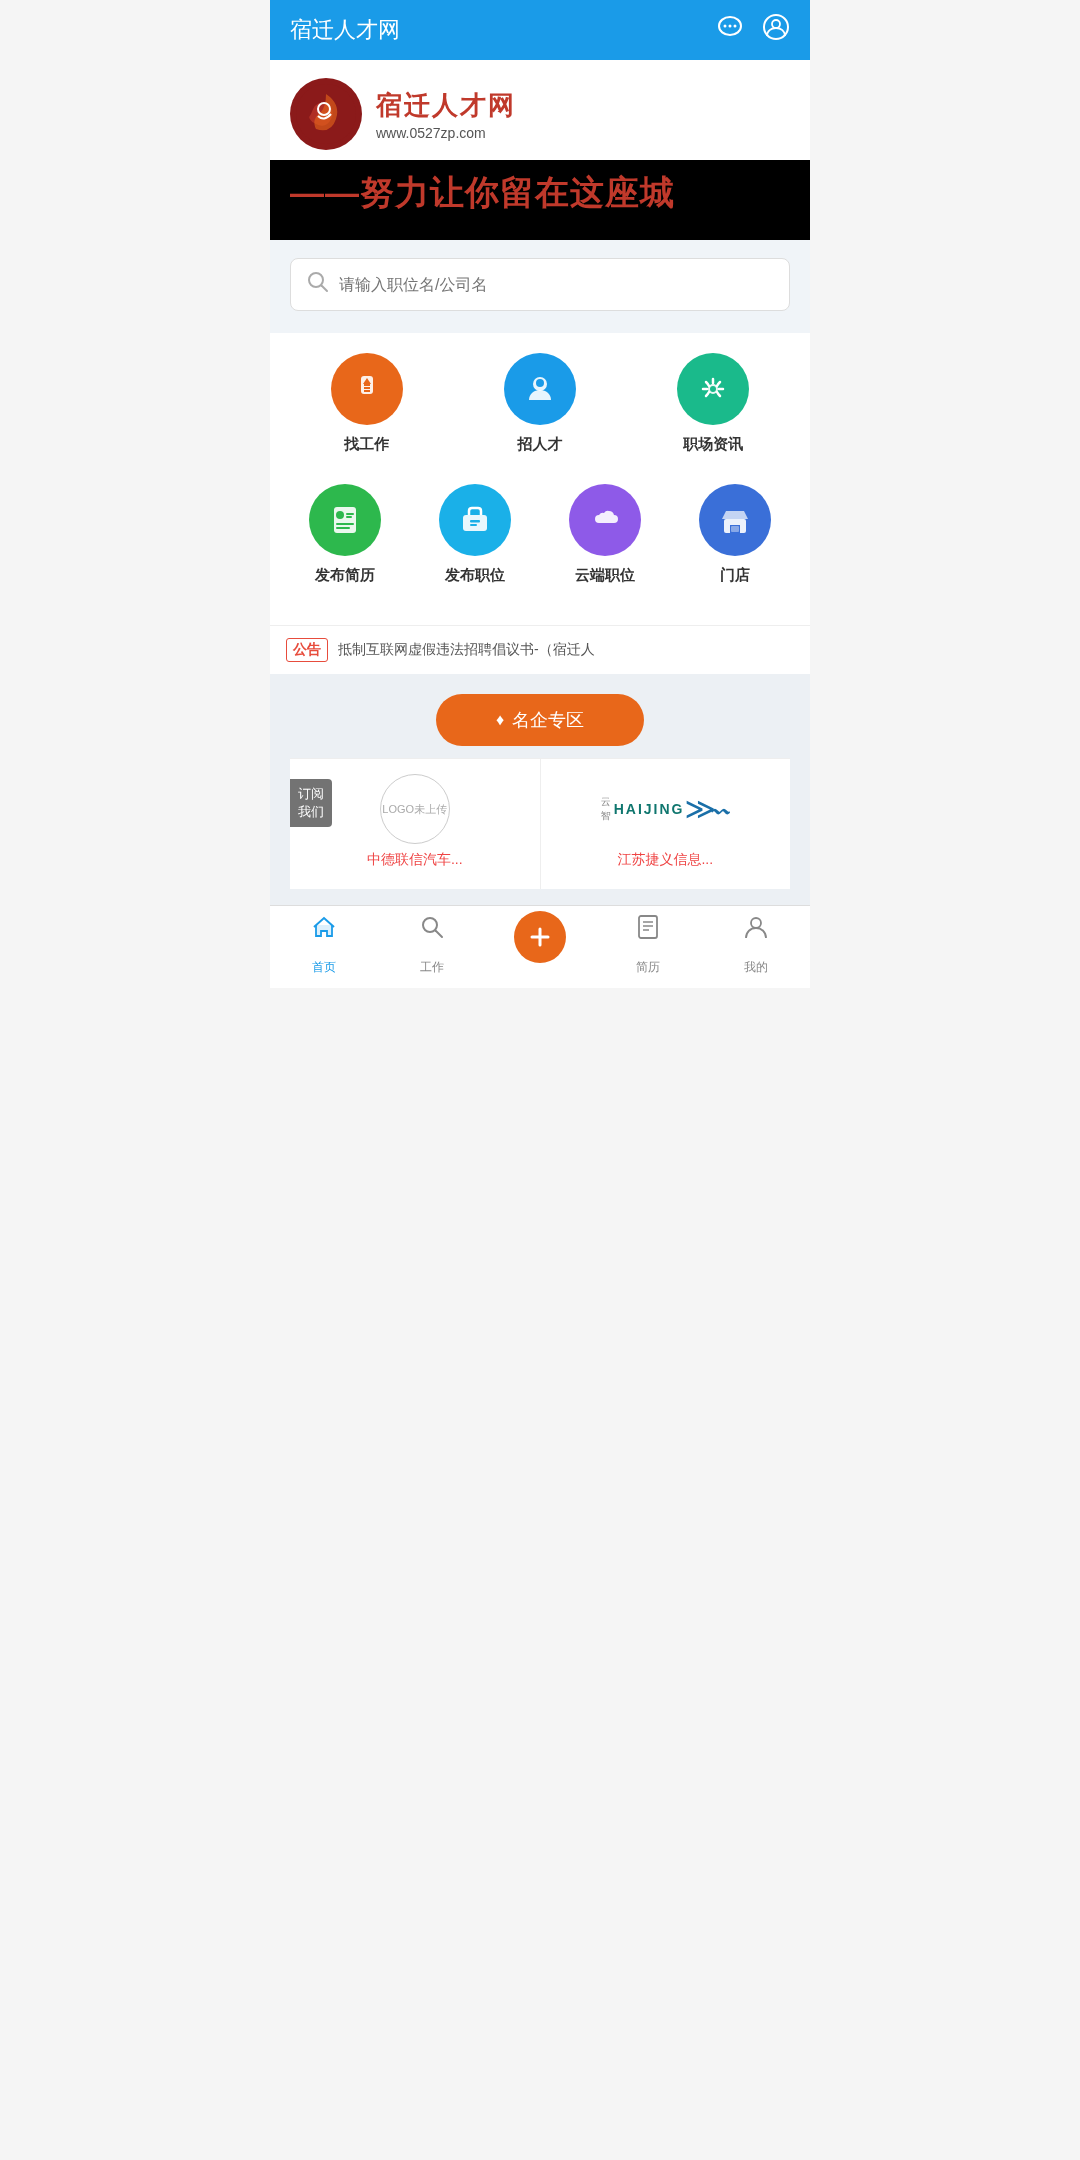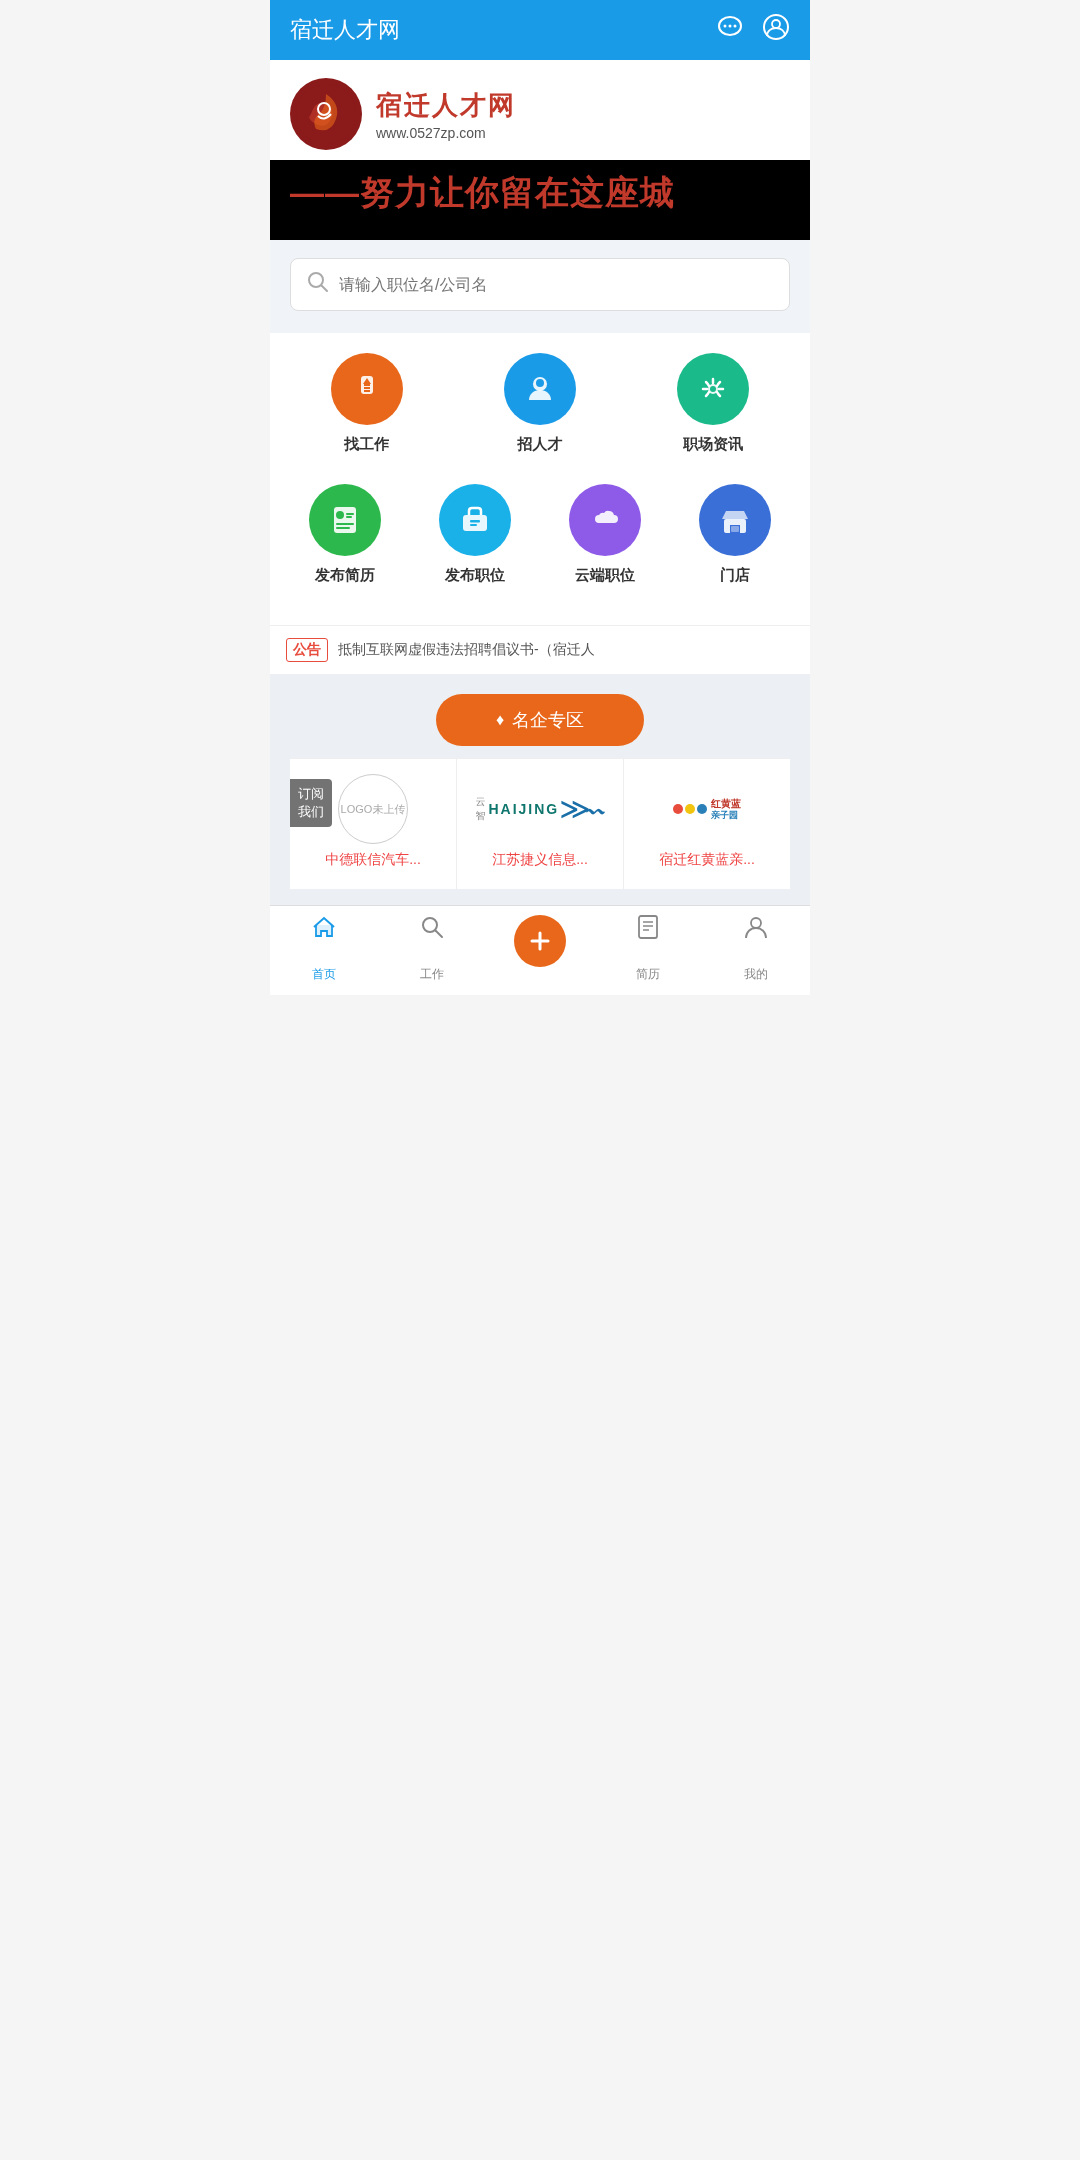--- a/index.html
+++ b/index.html
@@ -278,21 +278,21 @@
       align-items: center;
       justify-content: space-around;
       padding: 8px 0 12px;
       position: sticky;
       bottom: 0;
     }
     .nav-item {
       display: flex;
       flex-direction: column;
       align-items: center;
-      gap: 20px;
+      gap: 13px;
       cursor: pointer;
       flex: 1;
     }
     .nav-icon {
       font-size: 24px;
     }
     .nav-label {
       font-size: 12px;
     }
     .nav-item.active .nav-icon { color: #1a9be8; }
@@ -525,36 +525,20 @@
           </span>
           <div style="display:flex; align-items:center; gap:0;">
             <span style="font-size:30px; color:#1a6fa8; line-height:1;">≫</span>
             <span style="font-size:18px; color:#1a6fa8; margin-left:-4px;">〰</span>
           </div>
         </div>
       </div>
       <span class="company-name">江苏捷义信息...</span>
     </div>
 
-    <div class="company-card">
-      <div class="company-logo">
-        <div class="hhlan-logo">
-          <div class="hhlan-dots">
-            <div class="dot-red"></div>
-            <div class="dot-yellow"></div>
-            <div class="dot-blue"></div>
-          </div>
-          <span class="hhlan-text" style="font-size:10px; display:flex; flex-direction:column; line-height:1.2;">
-            <span style="color:#c0392b;">红黄蓝</span>
-            <span style="color:#2980b9; font-size:9px;">亲子园</span>
-          </span>
-        </div>
-      </div>
-      <span class="company-name">宿迁红黄蓝亲...</span>
-    </div>
 
   </div>
 </div>
 
 <div class="bottom-nav">
   <div class="nav-item active">
     <span class="nav-icon">
       <svg width="26" height="26" viewBox="0 0 26 26" fill="none">
         <path d="M3 13 L13 4 L23 13" stroke="#1a9be8" stroke-width="2" fill="none"></path>
         <path d="M5 11 L5 22 L10 22 L10 17 L16 17 L16 22 L21 22 L21 11" fill="#1a9be8" opacity="0.15"></path>

